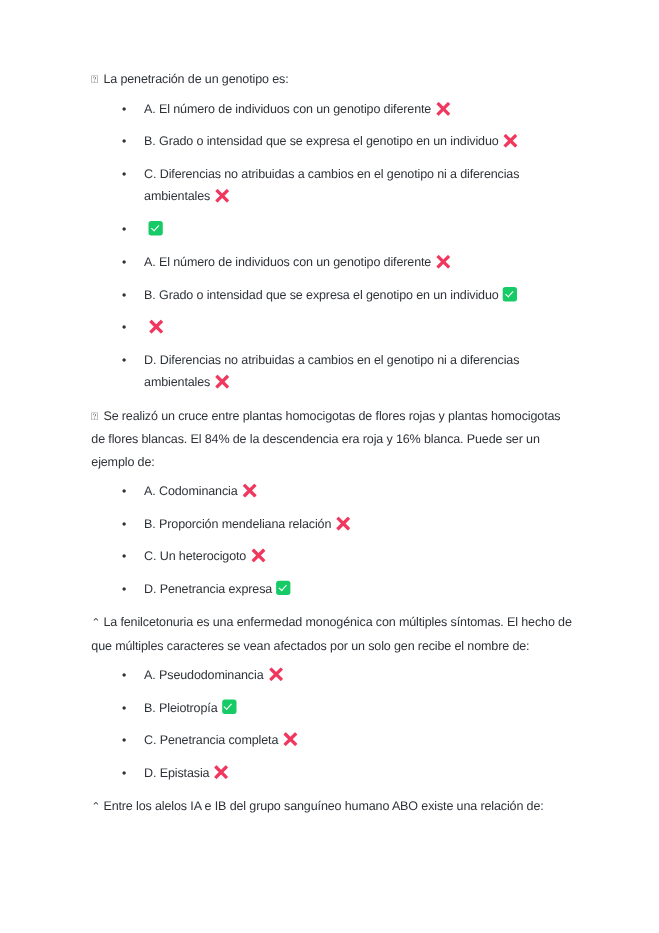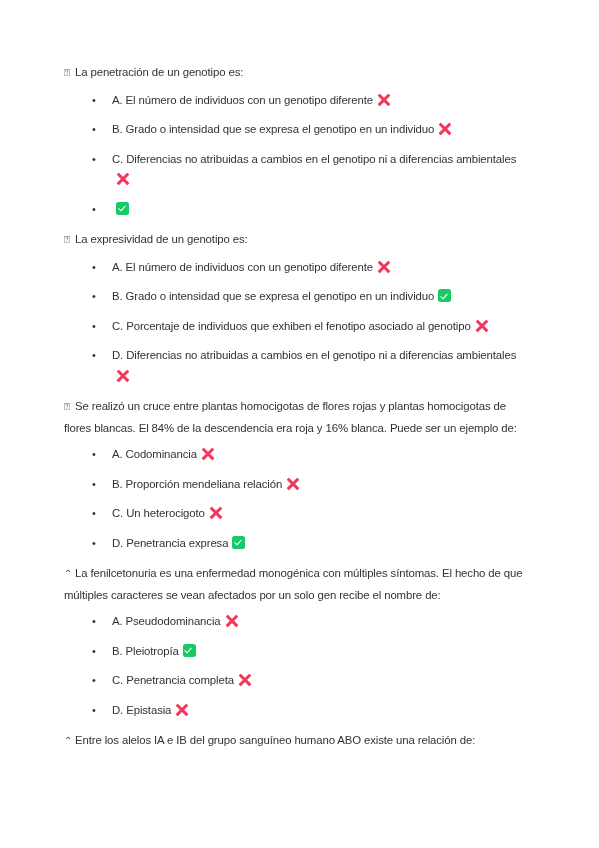--- a/index.html
+++ b/index.html
@@ -13,21 +13,21 @@
     font-family: "Liberation Sans", sans-serif;
     color: #333333;
     -webkit-font-smoothing: antialiased;
   }
   .page {
     position: relative;
     width: 599px;
     height: 848px;
     background: #ffffff;
     box-sizing: border-box;
-    padding: 62px 75px 0 64px;
+    padding: 62px 75px 0 83px;
     overflow: hidden;
   }
   .qblock {
     margin: 0 0 4px 0;
   }
   .qtext {
     font-size: 11.4px;
     line-height: 20.5px;
     color: #2f3338;
     margin: 0 0 6px 0;
@@ -124,25 +124,24 @@
       <div class="qblock">
         <p class="qtext"><span class="qmark">⍰</span><span>La penetración de un genotipo es:</span></p>
         <ul class="options">
           <li><span class="bullet">•</span><span class="opt-label">A. El número de individuos con un genotipo diferente</span><span class="mark wrong"></span></li>
           <li><span class="bullet">•</span><span class="opt-label">B. Grado o intensidad que se expresa el genotipo en un individuo</span><span class="mark wrong"></span></li>
           <li><span class="bullet">•</span><span class="opt-label">C. Diferencias no atribuidas a cambios en el genotipo ni a diferencias ambientales</span><span class="mark wrong"></span></li>
           <li><span class="bullet">•</span><span class="mark right"></span></li>
         </ul>
       </div>
       <div class="qblock">
-        <p class="qtext"><span class="qmark">⍰</span><span>La expresividad de un genotipo es:</span></p>
         <ul class="options">
           <li><span class="bullet">•</span><span class="opt-label">A. El número de individuos con un genotipo diferente</span><span class="mark wrong"></span></li>
           <li><span class="bullet">•</span><span class="opt-label">B. Grado o intensidad que se expresa el genotipo en un individuo</span><span class="mark right"></span></li>
-          <li><span class="bullet">•</span><span class="opt-label">C. Porcentaje de individuos que exhiben el fenotipo asociado al genotipo</span><span class="mark wrong"></span></li>
+          <li><span class="bullet">•</span><span class="mark wrong"></span></li>
           <li><span class="bullet">•</span><span class="opt-label">D. Diferencias no atribuidas a cambios en el genotipo ni a diferencias ambientales</span><span class="mark wrong"></span></li>
         </ul>
       </div>
       <div class="qblock">
         <p class="qtext"><span class="qmark">⍰</span><span>Se realizó un cruce entre plantas homocigotas de flores rojas y plantas homocigotas de flores blancas. El 84% de la descendencia era roja y 16% blanca. Puede ser un ejemplo de:</span></p>
         <ul class="options">
           <li><span class="bullet">•</span><span class="opt-label">A. Codominancia</span><span class="mark wrong"></span></li>
           <li><span class="bullet">•</span><span class="opt-label">B. Proporción mendeliana relación</span><span class="mark wrong"></span></li>
           <li><span class="bullet">•</span><span class="opt-label">C. Un heterocigoto</span><span class="mark wrong"></span></li>
           <li><span class="bullet">•</span><span class="opt-label">D. Penetrancia expresa</span><span class="mark right"></span></li>

